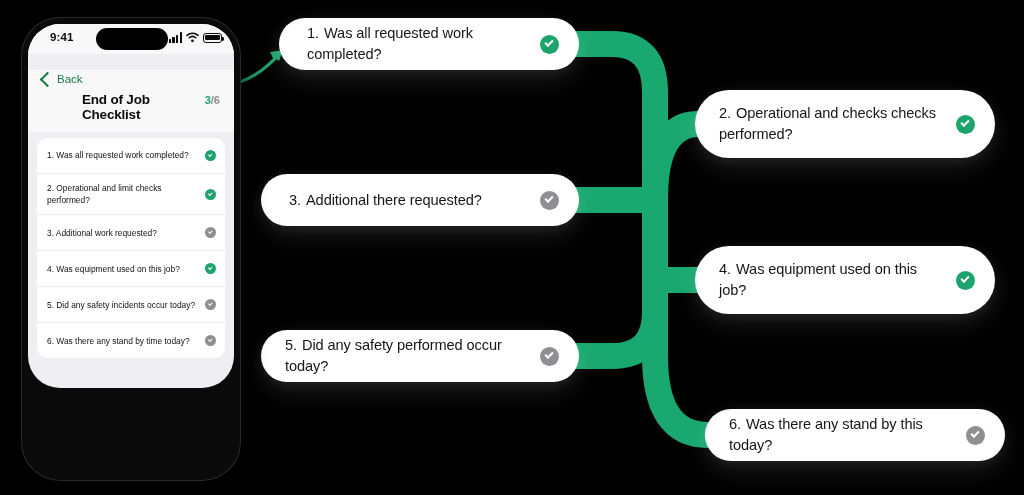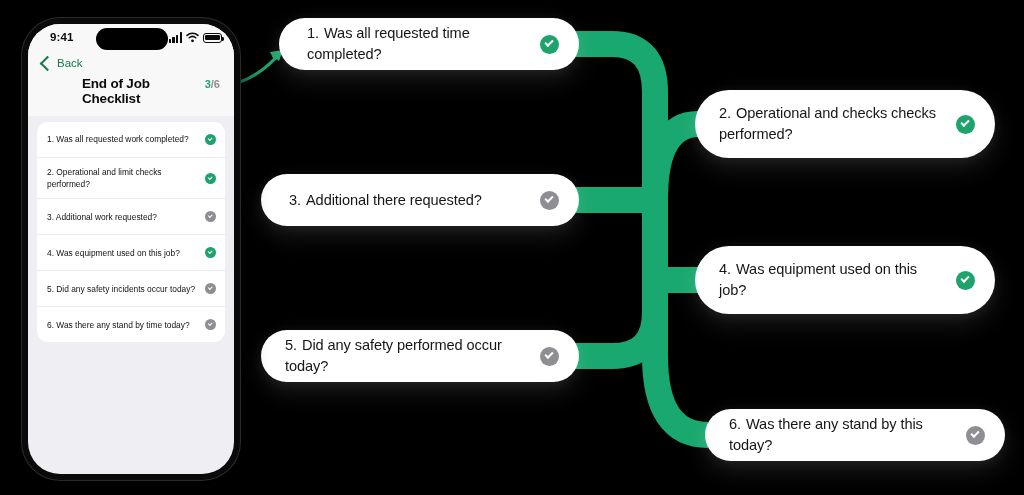--- a/index.html
+++ b/index.html
@@ -28,21 +28,21 @@
     height: 462px;
     background: #0a0a0a;
     border-radius: 38px;
     box-shadow: 0 0 0 1px #2a2a2a, 0 6px 26px rgba(0,0,0,0.9);
   }
   #phone-screen {
     position: absolute;
     left: 6px;
     top: 6px;
     width: 206px;
-    height: 450px;
+    height: 364px;
     background: #efeef3;
     border-radius: 32px;
     overflow: hidden;
   }
   .status-bar {
     position: relative;
     height: 30px;
     background: #f8f8f9;
   }
   .status-time {
@@ -110,20 +110,21 @@
     display: block;
     width: 100%;
     height: 100%;
     background: #0b0b0b;
     border-radius: 1.2px;
   }
 
   .nav-header {
     background: #f8f8f9;
     padding: 3px 14px 10px 14px;
+    margin-top: 16px;
   }
   .back-row {
     display: flex;
     align-items: center;
     gap: 3px;
     cursor: pointer;
   }
   .chevron-left {
     width: 9px;
     height: 9px;
@@ -280,21 +281,21 @@
 
     <g>
       <path d="M 222 86 C 246 84 266 70 283 50" fill="none" stroke="#1fa36c" stroke-width="3.2" stroke-linecap="round"></path>
       <path d="M 283 50 L 272 56 L 279 61 Z" fill="#1fa36c"></path>
       <path d="M 283 50 L 270 52 L 274 60 Z" fill="#1fa36c"></path>
     </g>
   </svg>
 
   <div class="node-card" style="left:279px; top:18px; width:300px; height:52px; padding:0 20px 0 28px;">
     <div class="node-text">
-      <span class="num">1.</span><span>Was all requested time completed?</span>
+      <span class="num">1.</span><span>Was all requested work completed?</span>
     </div>
     <div class="node-badge done"></div>
   </div>
 
   <div class="node-card" style="left:695px; top:90px; width:300px; height:68px; padding:0 20px 0 24px;">
     <div class="node-text">
       <span class="num">2.</span><span>Operational and checks checks performed?</span>
     </div>
     <div class="node-badge done"></div>
   </div>

